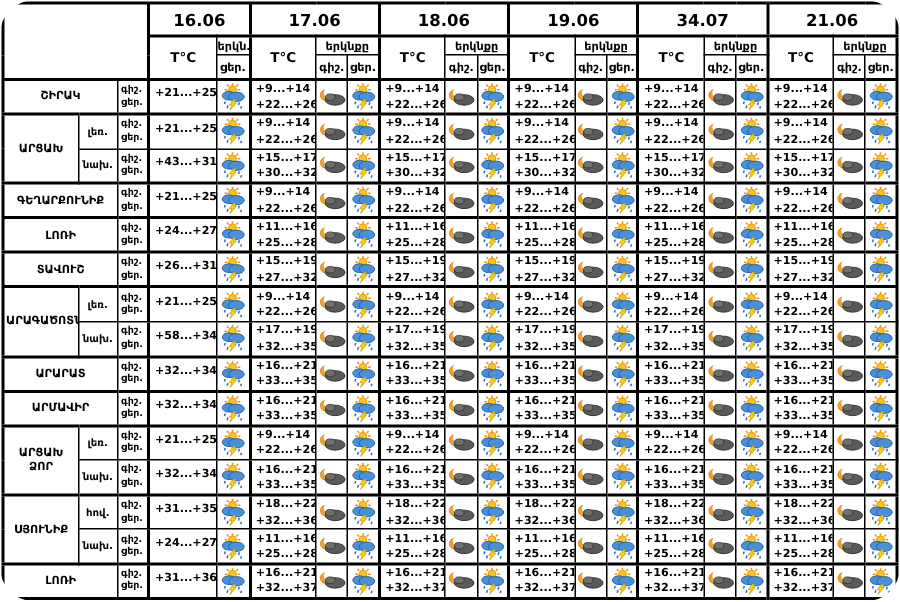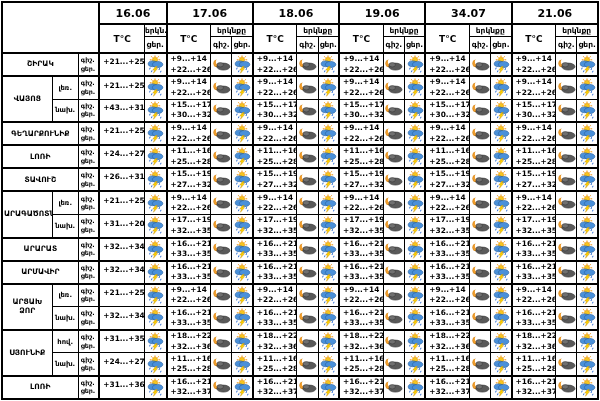--- a/index.html
+++ b/index.html
@@ -1,17 +1,17 @@
 <!DOCTYPE html>
 <html><head>
 <meta charset="utf-8">
 <style>
   html,body{margin:0;padding:0;background:#fff;}
   #frame{width:600px;height:401px;overflow:hidden;background:#fff;
-         font-family:"DejaVu Sans",sans-serif;color:#000;}
+         font-family:"DejaVu Sans",sans-serif;color:#000;border-radius:23px;}
   table{border-collapse:collapse;table-layout:fixed;width:598px;height:399px;
         margin:1px 0 0 1px;}
   td,th{border:1px solid #000;padding:0;margin:0;overflow:hidden;
         font-family:"DejaVu Sans",sans-serif;color:#000;background:#fff;
         vertical-align:middle;text-align:center;}
   
   table{border:2px solid #000;}
   .gs{border-left:2px solid #000;}           
   .lbl{border-right:2px solid #000;}         
   tr.hdr-dates th{border-bottom:2px solid #000;}
@@ -290,21 +290,21 @@
               <g stroke="#2a6ad0" stroke-width="1">
                 <line x1="4.2" y1="12.6" x2="3.6" y2="14.4"></line>
                 <line x1="6" y1="15.4" x2="5.4" y2="17.2"></line>
                 <line x1="13.6" y1="13.2" x2="13" y2="15"></line>
                 <line x1="15" y1="15.8" x2="14.5" y2="17.4"></line>
               </g>
             </svg>
           </td>
         </tr>
         <tr class="rt">
-          <td class="region" rowspan="2">ՎԱՅՈՑ</td>
+          <td class="region" rowspan="2">ԱՐՑԱԽ</td>
           <td class="sub">լեռ.</td>
           <td class="ndlbl lbl">
             <div>գիշ.</div>
             <div>ցեր.</div>
           </td>
           <td class="t1 gs">+21...+25</td>
           <td class="ic">
             <svg width="18" height="19" viewBox="0 0 18 19">
               <g stroke="#f0930c" stroke-width="1">
                 <line x1="9" y1="0.5" x2="9" y2="2.2"></line>
@@ -1461,21 +1461,21 @@
               </g>
             </svg>
           </td>
         </tr>
         <tr>
           <td class="sub">նախ.</td>
           <td class="ndlbl lbl">
             <div>գիշ.</div>
             <div>ցեր.</div>
           </td>
-          <td class="t1 gs">+31...+20</td>
+          <td class="t1 gs">+58...+34</td>
           <td class="ic">
             <svg width="18" height="19" viewBox="0 0 18 19">
               <g stroke="#f0930c" stroke-width="1">
                 <line x1="9" y1="0.5" x2="9" y2="2.2"></line>
                 <line x1="3.8" y1="4.8" x2="5.6" y2="4.8"></line>
                 <line x1="12.4" y1="4.8" x2="14.2" y2="4.8"></line>
                 <line x1="5.3" y1="1.3" x2="6.4" y2="2.6"></line>
                 <line x1="12.7" y1="1.3" x2="11.6" y2="2.6"></line>
               </g>
               <circle cx="9" cy="4.8" r="2.6" fill="#f6c51f" stroke="#e8930c" stroke-width="0.6"></circle>

